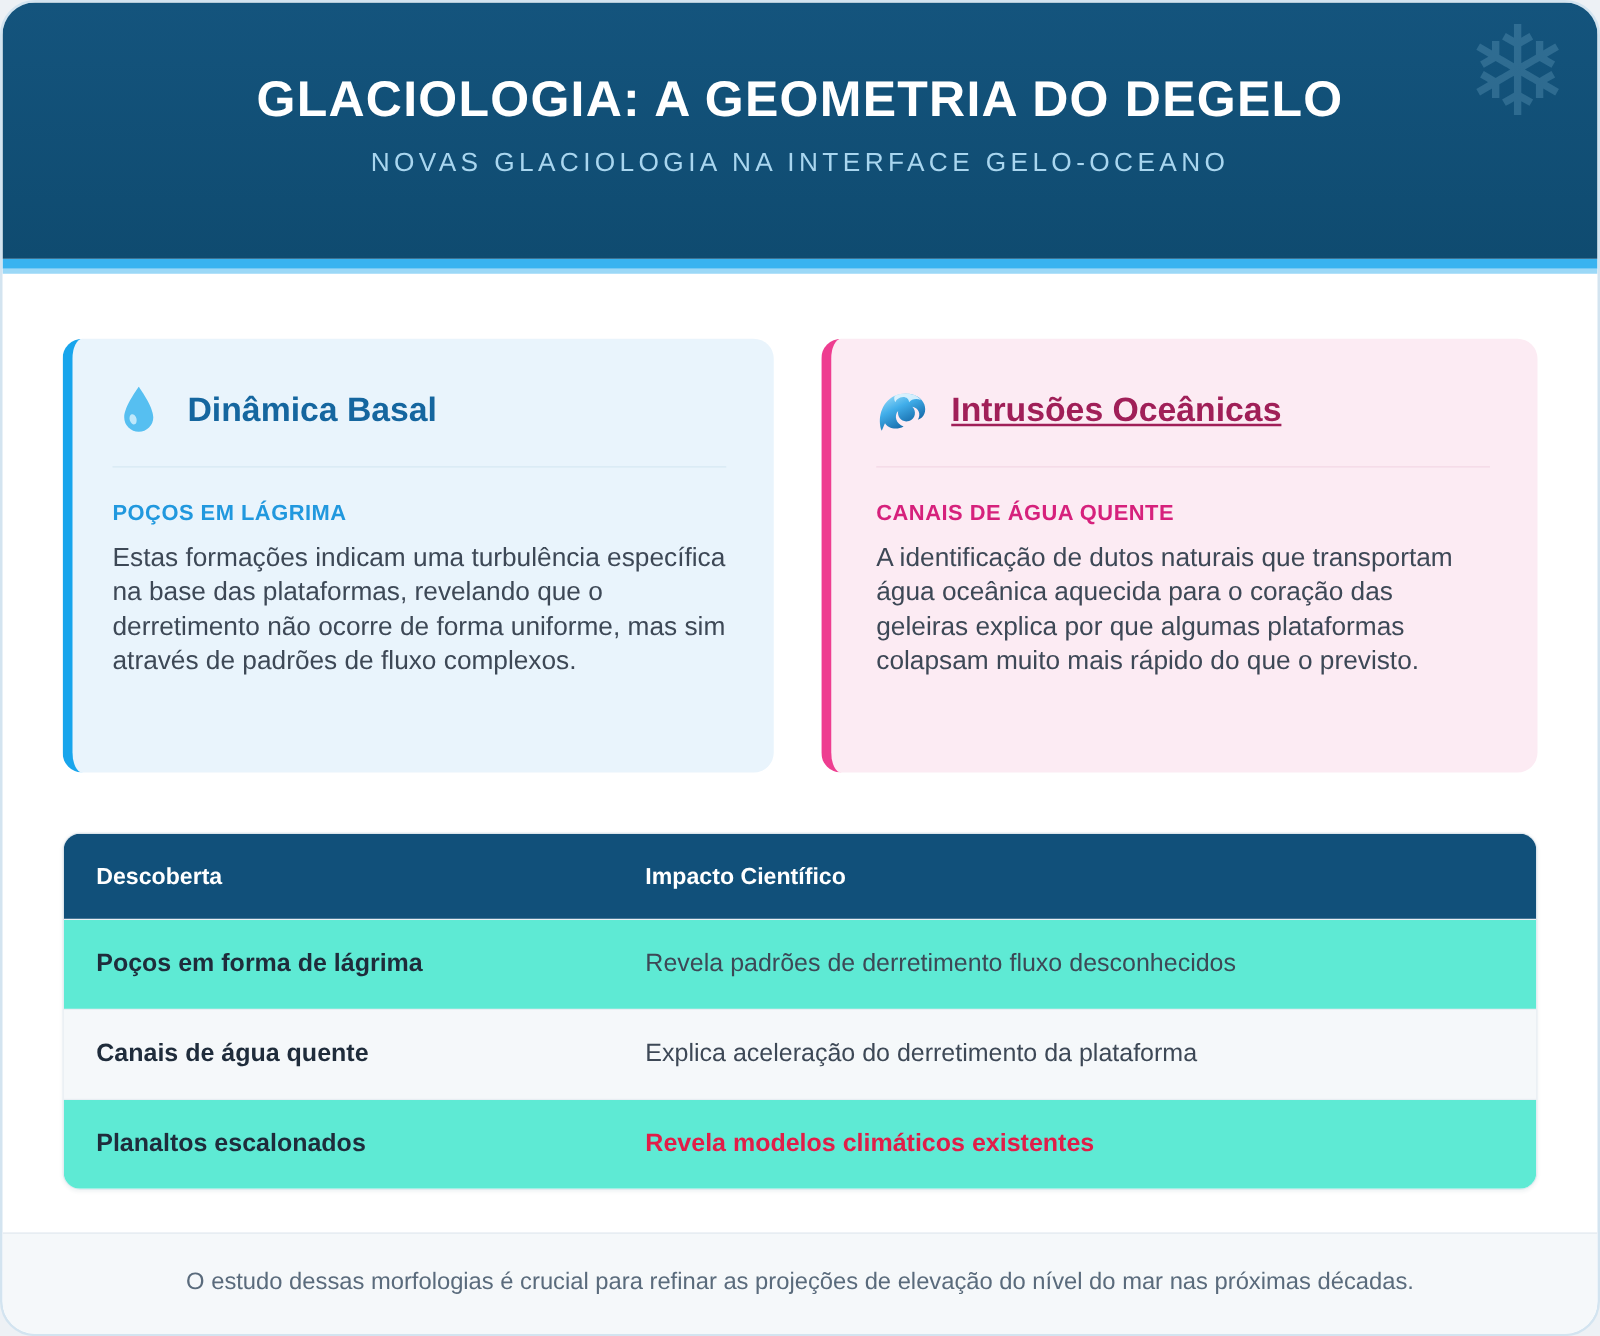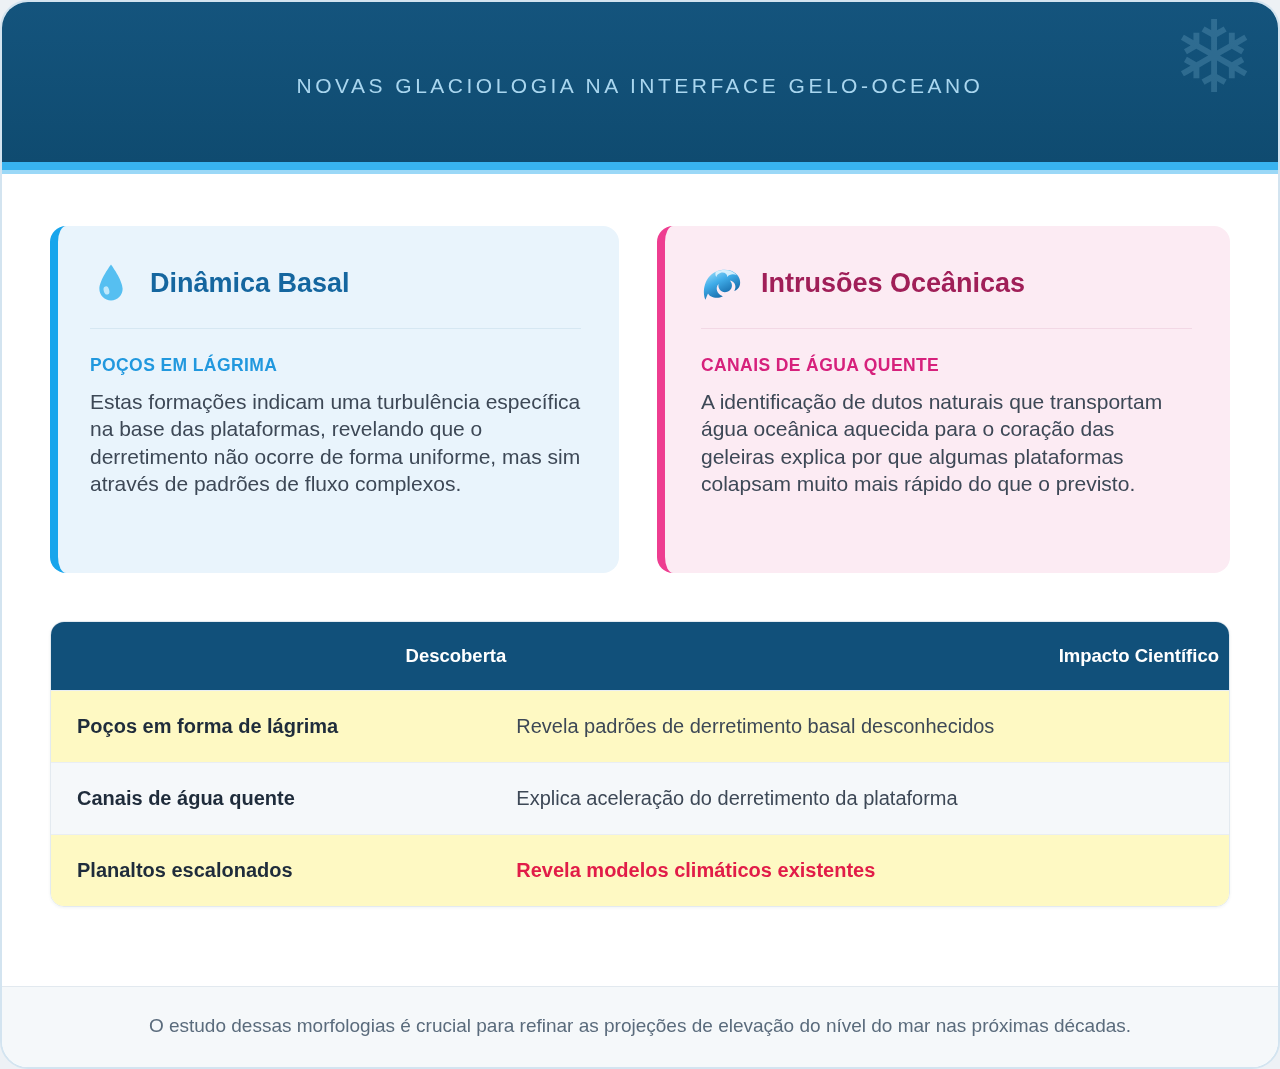--- a/index.html
+++ b/index.html
@@ -61,21 +61,21 @@
     padding: 36px 38px 34px 36px;
   }
   .card-blue  { background: #e9f4fc; border-left: 8px solid #18a5ec; padding-left: 32px; }
   .card-pink  { background: #fcebf3; border-left: 8px solid #ee3d90; }
 
   .card-head { display: flex; align-items: center; gap: 18px; }
   .card-icon { width: 42px; height: 42px; display: inline-flex; flex: 0 0 auto; }
   .card-icon svg { width: 100%; height: 100%; }
   .card-head h2 { font-size: 27px; font-weight: 700; }
   .card-blue .card-head h2 { color: #15669f; }
-  .card-pink .card-head h2 { color: #a01f58; }
+  .card-pink .card-head h2 { color: #a01f58; text-decoration: underline; }
 
   .card-divider { border: none; height: 1px; margin: 24px 0 26px; }
   .card-blue .card-divider { background: #d6e7f2; }
   .card-pink .card-divider { background: #f2d8e5; }
 
   .card-sub {
     font-size: 17.5px;
     font-weight: 700;
     letter-spacing: 0.4px;
     margin-bottom: 12px;
@@ -96,25 +96,25 @@
     overflow: hidden;
     border: 1px solid #e3eaf0;
     box-shadow: 0 1px 3px rgba(20, 60, 90, 0.06);
   }
   table { width: 100%; border-collapse: collapse; }
   thead tr { background: #11507a; }
   th {
     color: #ffffff;
     font-size: 18.5px;
     font-weight: 700;
-    text-align: right;
+    text-align: left;
     padding: 23px 10px 23px 0;
   }
   th.c1, td.c1 { padding-left: 26px; width: 39.5%; }
-  tbody tr { background: #fef9c3; border-top: 1px solid #e9eef3; }
+  tbody tr { background: #5eead4; border-top: 1px solid #e9eef3; }
   tbody tr.alt { background: #f5f8fa; }
   td { padding: 24px 10px 24px 0; font-size: 20px; }
   td.c1 { font-weight: 700; color: #1f2c3b; }
   td.c2 { color: #3d4856; }
   td.c2.highlight { color: #e11d48; font-weight: 700; }
 
   
   footer {
     flex: 0 0 auto;
     margin-top: auto;
@@ -125,20 +125,21 @@
   }
   footer p { font-size: 19px; color: #5a6b7c; }
 </style>
 </head>
 <body>
 
 <div class="page">
 
   <header class="hero">
     <span class="snowflake">❄</span>
+    <h1>GLACIOLOGIA: A GEOMETRIA DO DEGELO</h1>
     <p class="subtitle">NOVAS GLACIOLOGIA NA INTERFACE GELO-OCEANO</p>
   </header>
   <div class="accent-bar"></div>
   <div class="accent-bar-light"></div>
 
   <main>
 
     <section class="cards">
 
       <article class="card card-blue">
@@ -184,21 +185,21 @@
       <table>
         <thead>
           <tr>
             <th class="c1">Descoberta</th>
             <th class="c2">Impacto Científico</th>
           </tr>
         </thead>
         <tbody>
           <tr>
             <td class="c1">Poços em forma de lágrima</td>
-            <td class="c2">Revela padrões de derretimento basal desconhecidos</td>
+            <td class="c2">Revela padrões de derretimento fluxo desconhecidos</td>
           </tr>
           <tr class="alt">
             <td class="c1">Canais de água quente</td>
             <td class="c2">Explica aceleração do derretimento da plataforma</td>
           </tr>
           <tr>
             <td class="c1">Planaltos escalonados</td>
             <td class="c2 highlight">Revela modelos climáticos existentes</td>
           </tr>
         </tbody>

